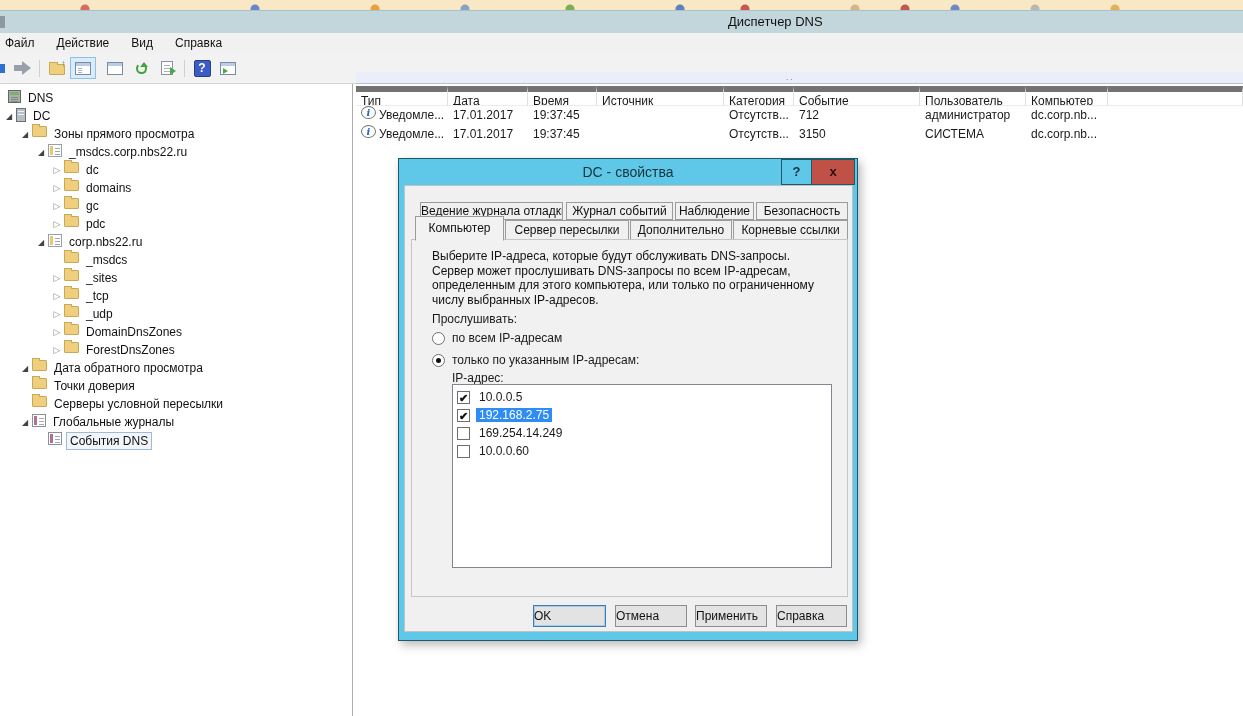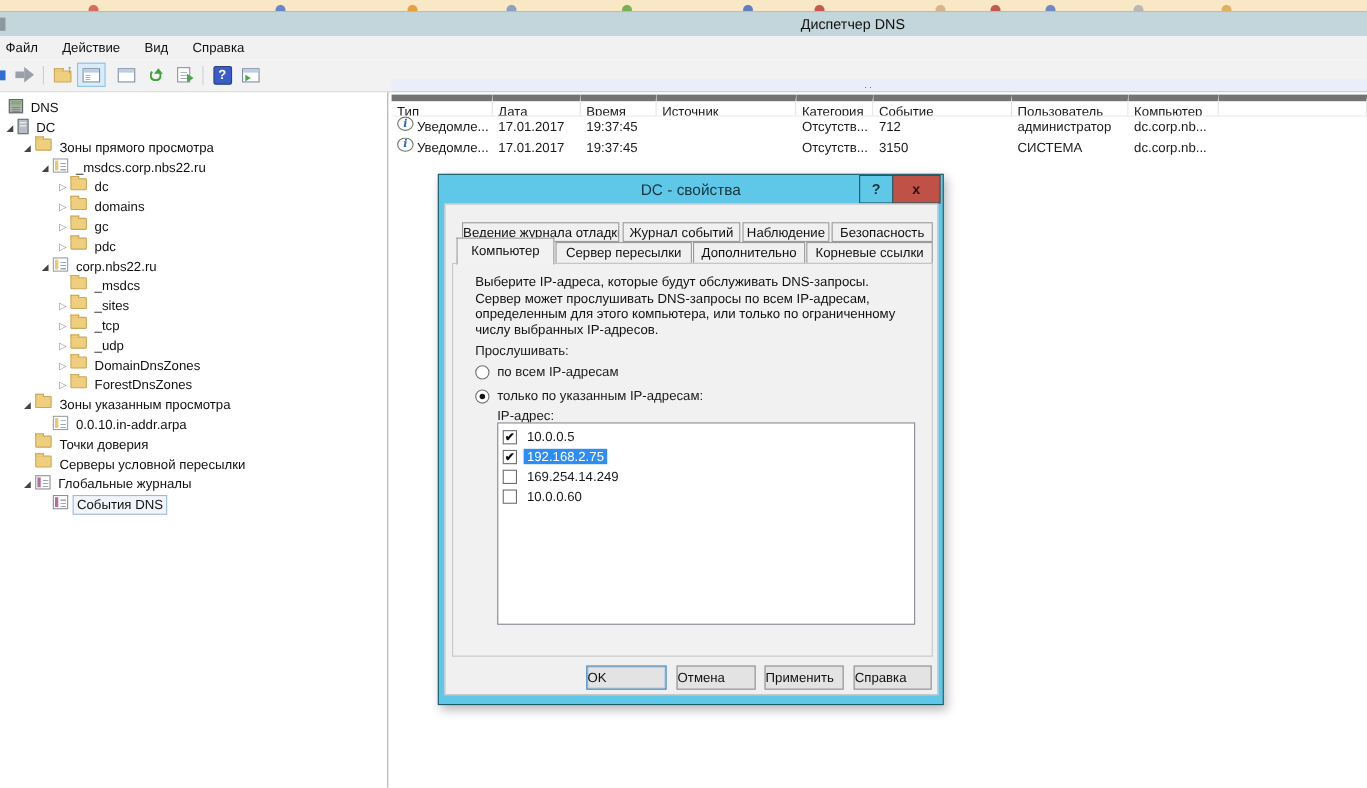--- a/index.html
+++ b/index.html
@@ -250,26 +250,21 @@
         <span class="lbl">DomainDnsZones</span>
       </div>
     <div class="trow d3">
         <span class="exp c"></span>
         <span class="ico folder"></span>
         <span class="lbl">ForestDnsZones</span>
       </div>
     <div class="trow d1">
         <span class="exp o"></span>
         <span class="ico folder"></span>
-        <span class="lbl">Зоны указанным просмотра</span>
-      </div>
-    <div class="trow d2">
-        <span class="exp n"></span>
-        <span class="ico zone"></span>
-        <span class="lbl">0.0.10.in-addr.arpa</span>
+        <span class="lbl">Дата обратного просмотра</span>
       </div>
     <div class="trow d1">
         <span class="exp n"></span>
         <span class="ico folder"></span>
         <span class="lbl">Точки доверия</span>
       </div>
     <div class="trow d1">
         <span class="exp n"></span>
         <span class="ico folder"></span>
         <span class="lbl">Серверы условной пересылки</span>

